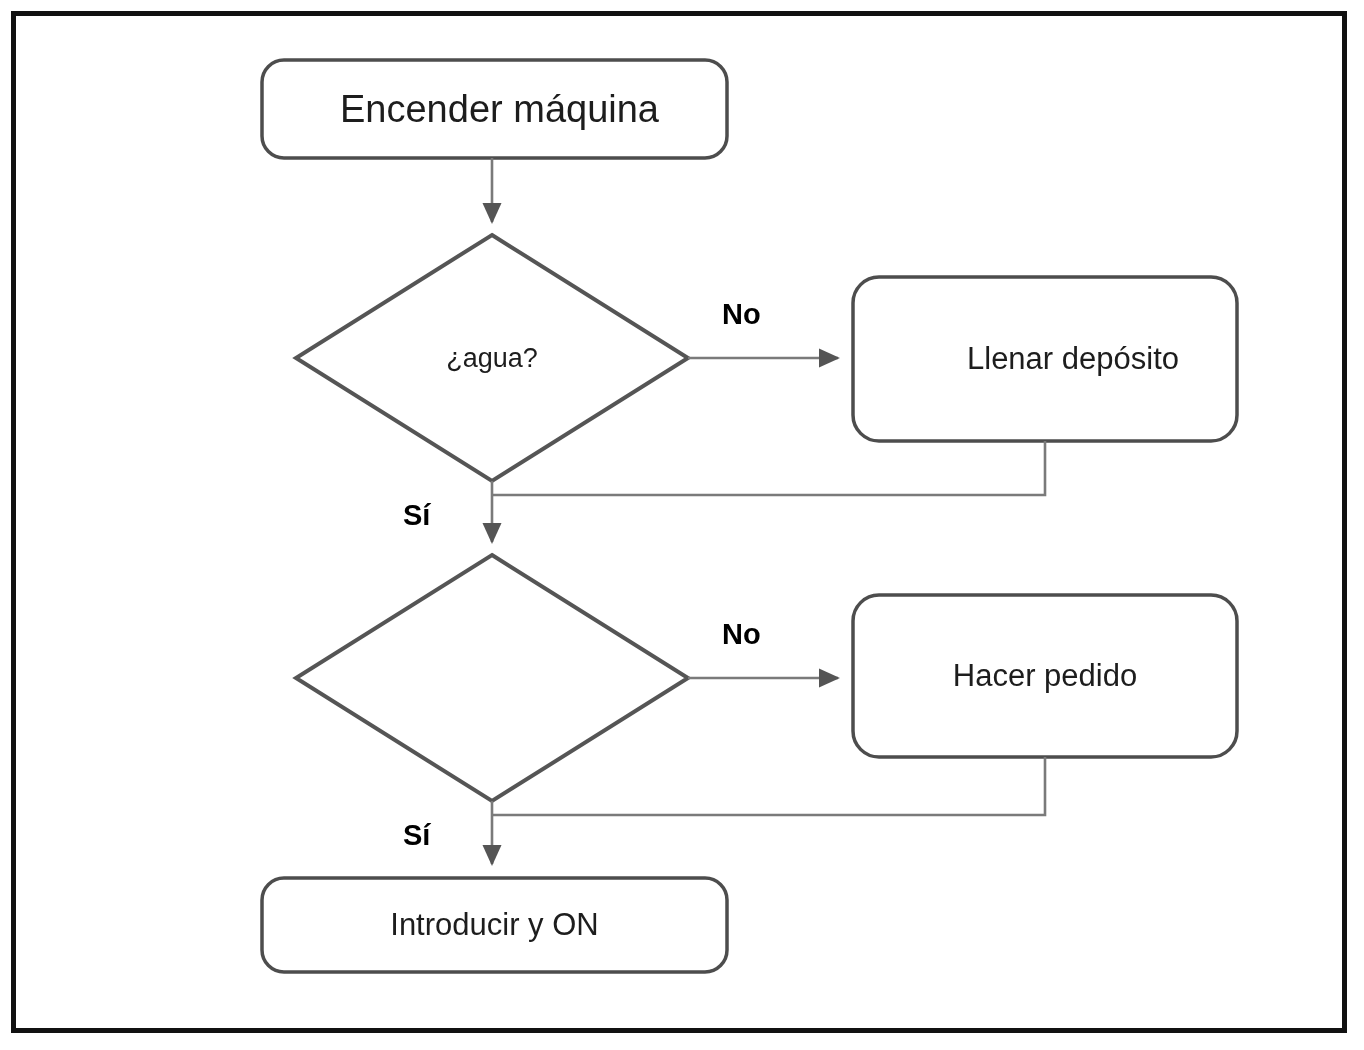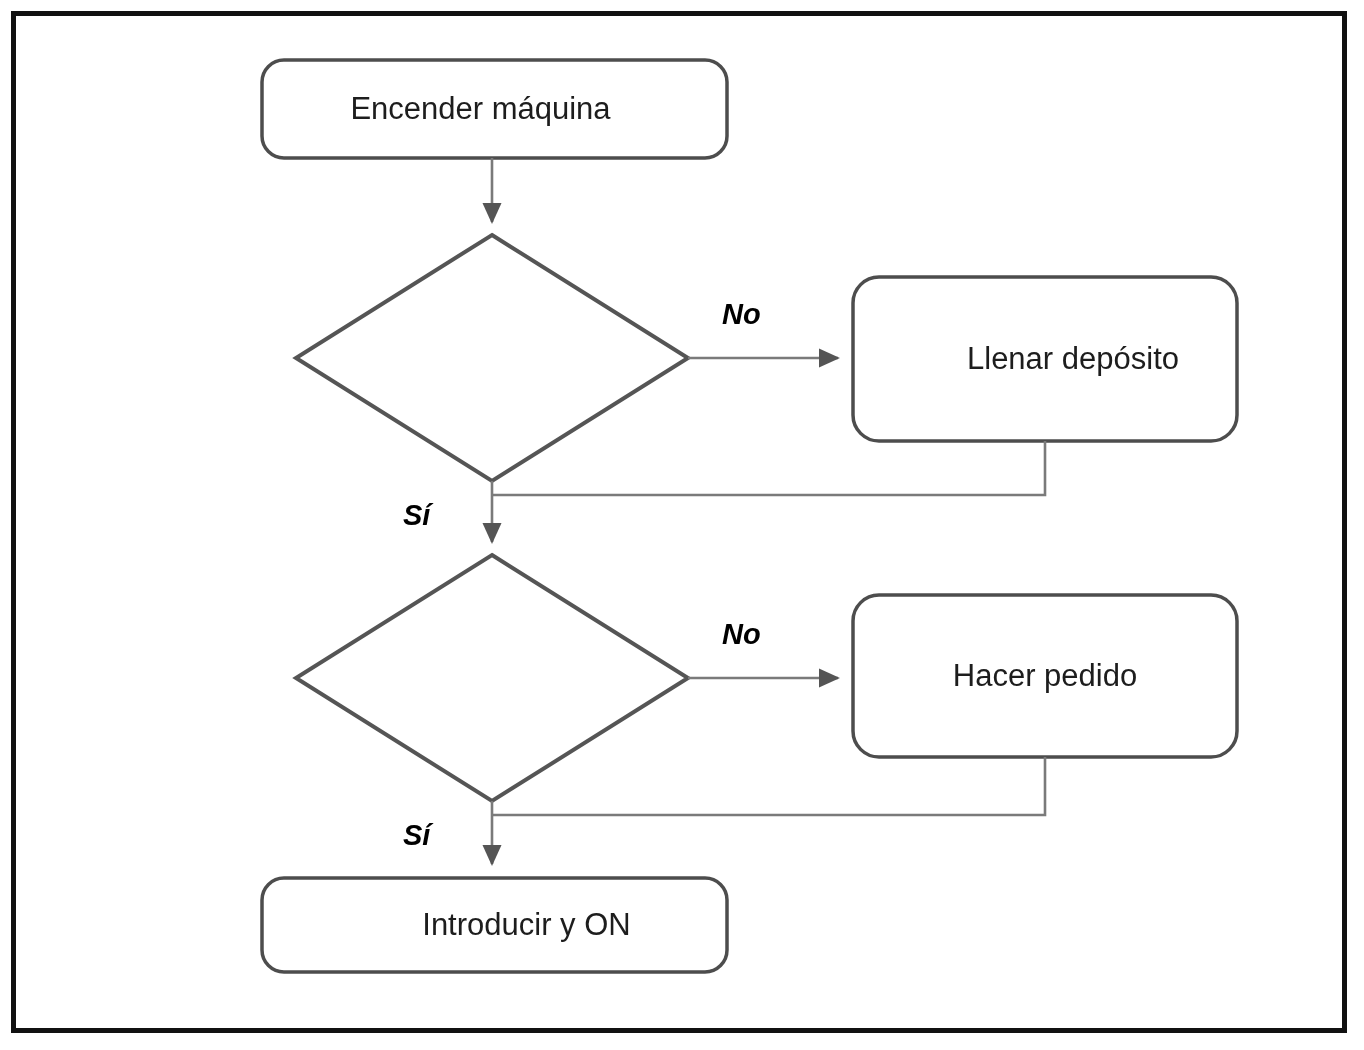--- a/index.html
+++ b/index.html
@@ -49,21 +49,20 @@
     pointer-events: none;
   }
   .edge-label {
     position: absolute;
     color: #000000;
     font-family: "Liberation Sans", sans-serif;
     font-weight: bold;
     font-size: 29px;
     line-height: 1;
     white-space: nowrap;
-    font-style: italic;
   }
 </style>
 </head>
 <body>
 
 <div id="canvas">
 
   <div id="frame"></div>
 
   <svg class="diagram-svg" viewBox="0 0 1364 1050" xmlns="http://www.w3.org/2000/svg">
@@ -93,29 +92,30 @@
 
     <rect x="853" y="595" width="384" height="162" rx="26" ry="26" fill="#ffffff" stroke="#4d4d4d" stroke-width="3.5"></rect>
 
     <path d="M 1045 757 L 1045 815 L 492 815" fill="none" stroke="#7a7a7a" stroke-width="2.6"></path>
 
     <line x1="492" y1="801" x2="492" y2="864" stroke="#7a7a7a" stroke-width="2.6" marker-end="url(#arrowhead)"></line>
 
     <rect x="262" y="878" width="465" height="94" rx="22" ry="22" fill="#ffffff" stroke="#4d4d4d" stroke-width="3.5"></rect>
   </svg>
 
-  <div class="node-label" style="left:248px; top:60px; width:465px; height:98px; font-size:31px;">Encender máquina</div>
+  <div class="node-label" style="left:267px; top:60px; width:465px; height:98px; font-size:38px;">Encender máquina</div>
 
+  <div class="node-label" style="left:296px; top:330px; width:392px; height:56px; font-size:27px;">¿agua?</div>
 
   <div class="node-label" style="left:853px; top:277px; width:440px; height:164px; font-size:31px;">Llenar depósito</div>
 
 
   <div class="node-label" style="left:853px; top:595px; width:384px; height:162px; font-size:31px;text-align:right;">Hacer pedido</div>
 
-  <div class="node-label" style="left:262px; top:878px; width:465px; height:94px; font-size:31px;padding-left:32px;">Introducir y ON</div>
+  <div class="node-label" style="left:262px; top:878px; width:465px; height:94px; font-size:31px;">Introducir y ON</div>
 
   <div class="edge-label" style="left:722px; top:300px;">No</div>
 
   <div class="edge-label" style="left:403px; top:501px;">Sí</div>
 
   <div class="edge-label" style="left:722px; top:620px;">No</div>
 
   <div class="edge-label" style="left:403px; top:821px;">Sí</div>
 
 </div>

